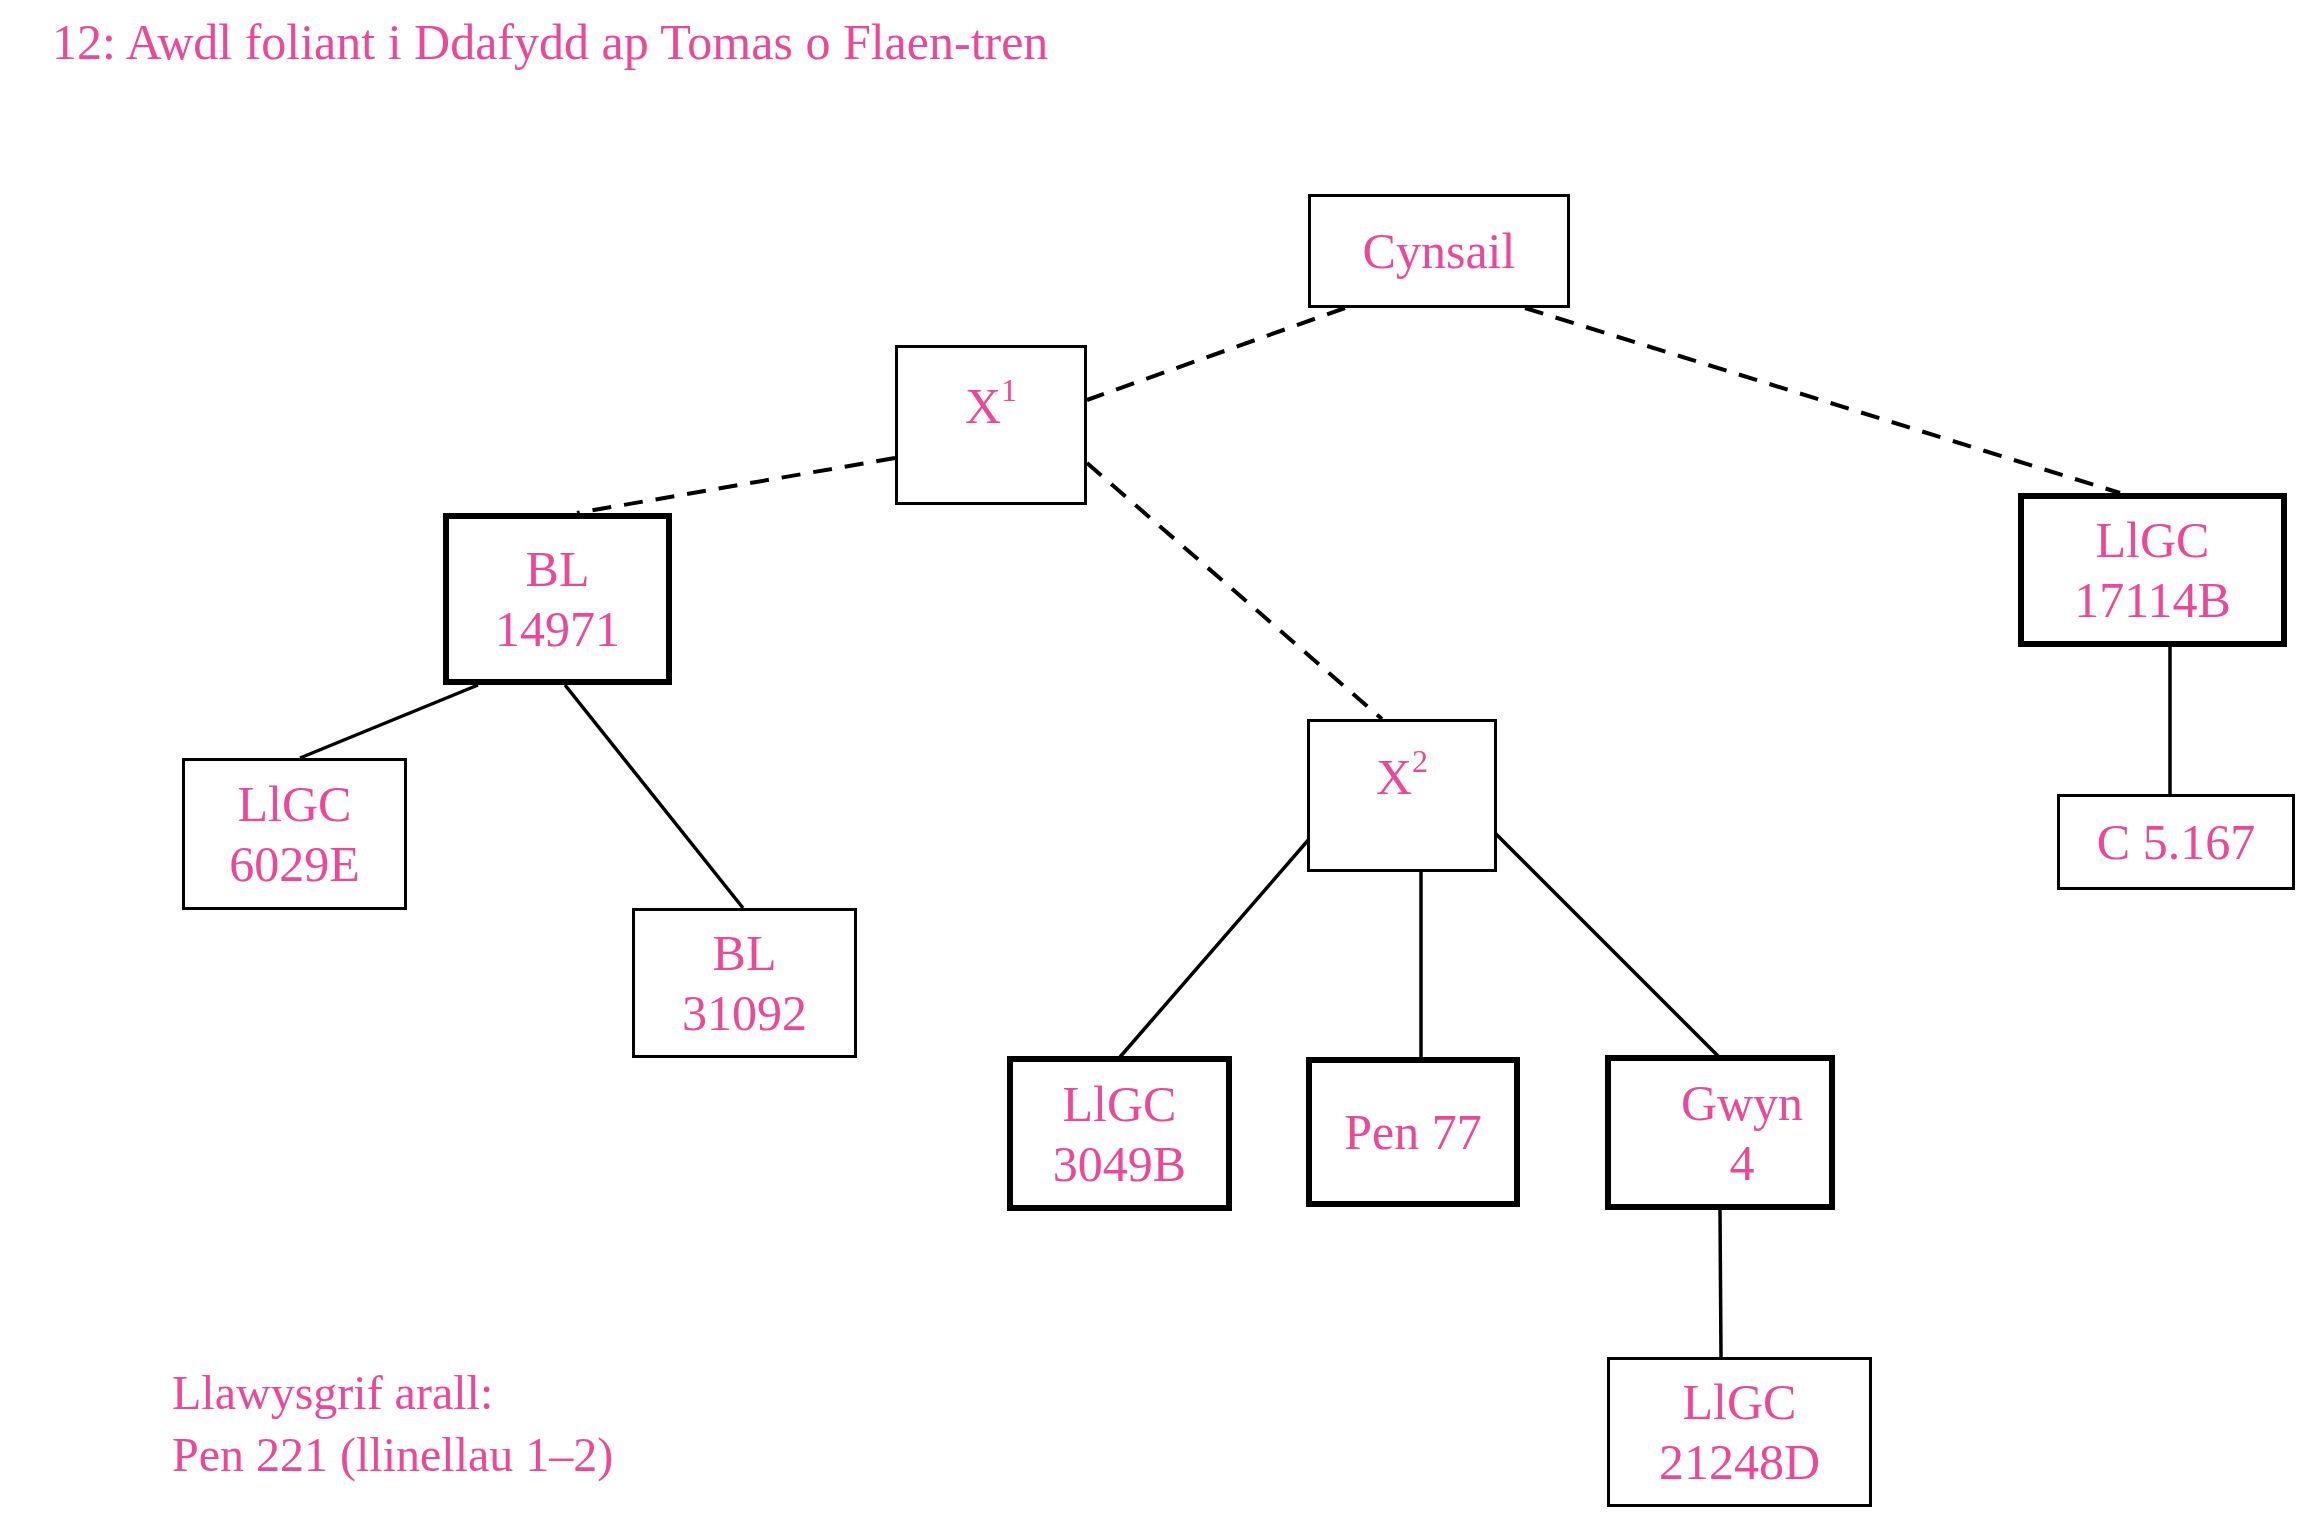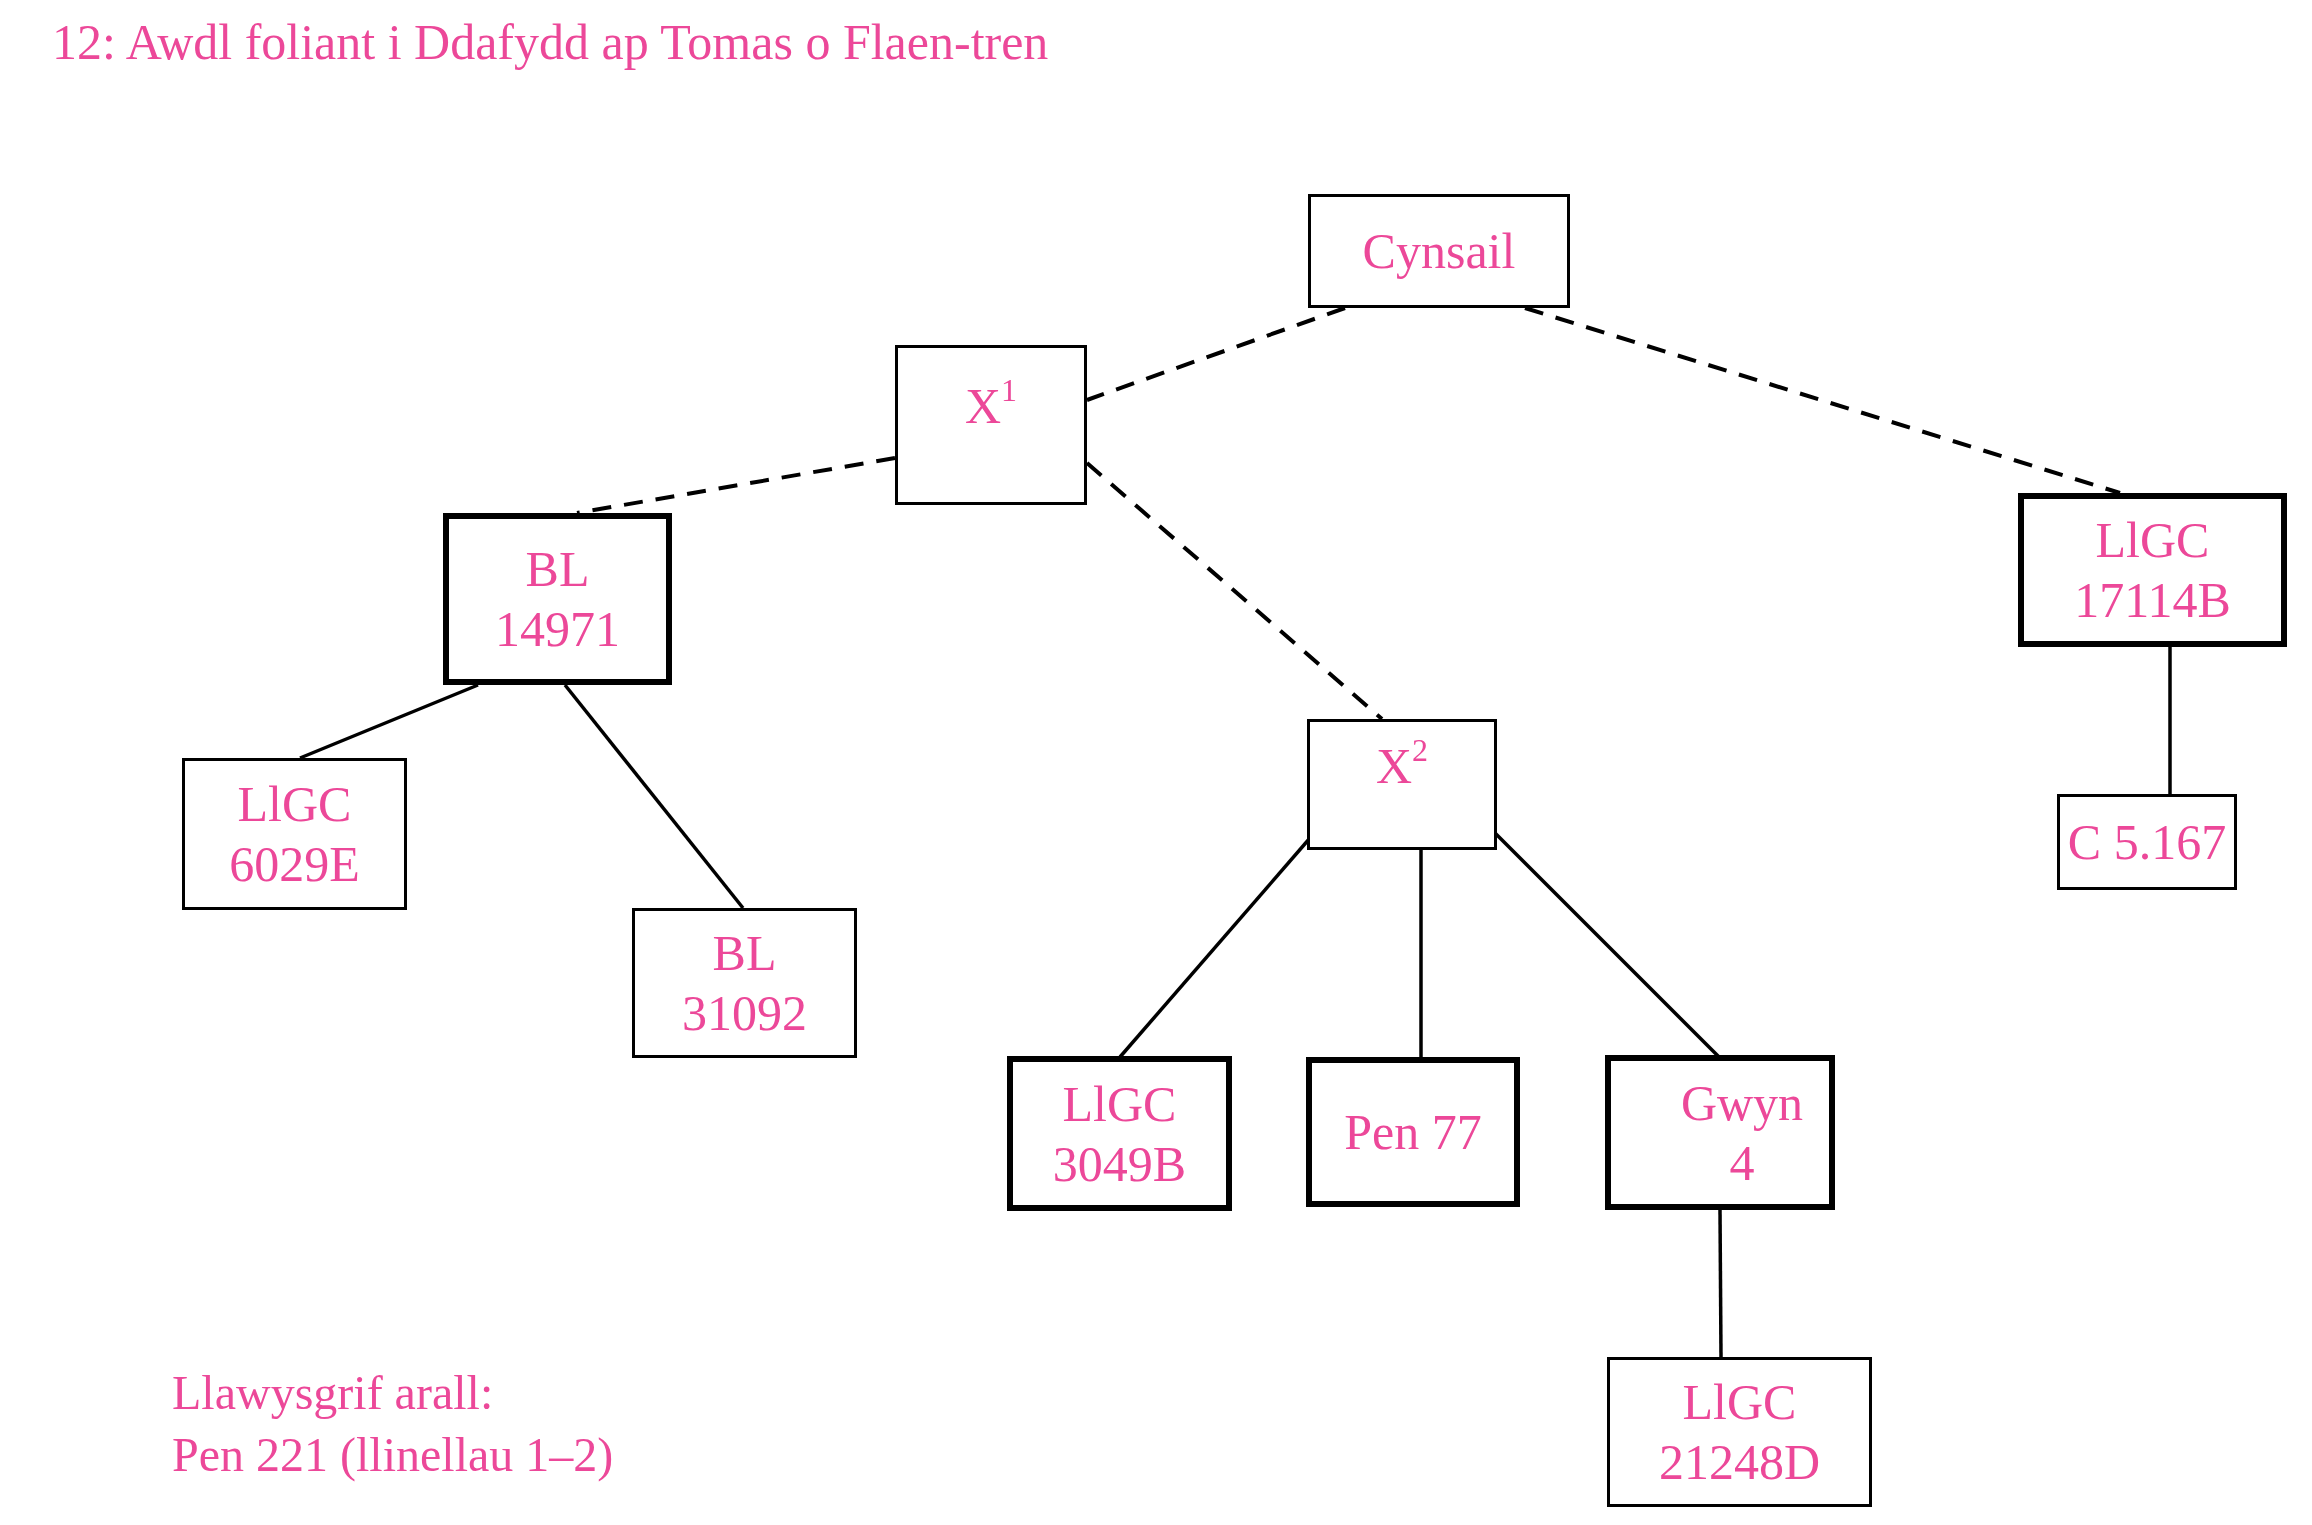--- a/index.html
+++ b/index.html
@@ -70,28 +70,28 @@
   .box sup {
     font-size: 32px;
     vertical-align: 22px;
     line-height: 0;
   }
   
   #n-cynsail     { left: 1308px; top: 194px;  width: 262px; height: 114px; }
   #n-x1          { left: 895px;  top: 345px;  width: 192px; height: 160px; }
   #n-bl14971     { left: 443px;  top: 513px;  width: 229px; height: 172px; }
   #n-llgc17114b  { left: 2018px; top: 493px;  width: 269px; height: 154px; }
-  #n-x2          { left: 1307px; top: 719px;  width: 190px; height: 131px; }
+  #n-x2          { left: 1307px; top: 719px;  width: 190px; height: 153px; }
   #n-llgc6029e   { left: 182px;  top: 758px;  width: 225px; height: 152px; }
   #n-bl31092     { left: 632px;  top: 908px;  width: 225px; height: 150px; }
   #n-llgc3049b   { left: 1007px; top: 1056px; width: 225px; height: 155px; }
   #n-pen77       { left: 1306px; top: 1057px; width: 214px; height: 150px; }
   #n-gwyn4       { left: 1605px; top: 1055px; width: 230px; height: 155px; padding-left: 44px; }
   #n-llgc21248d  { left: 1607px; top: 1357px; width: 265px; height: 150px; }
-  #n-c5167       { left: 2057px; top: 794px;  width: 180px; height: 96px;  }
+  #n-c5167       { left: 2057px; top: 794px;  width: 238px; height: 96px;  }
   #note {
     position: absolute;
     left: 172px;
     top: 1362px;
     font-size: 48px;
     line-height: 62px;
     z-index: 2;
   }
   #note .ln {
     line-height: 62px;

